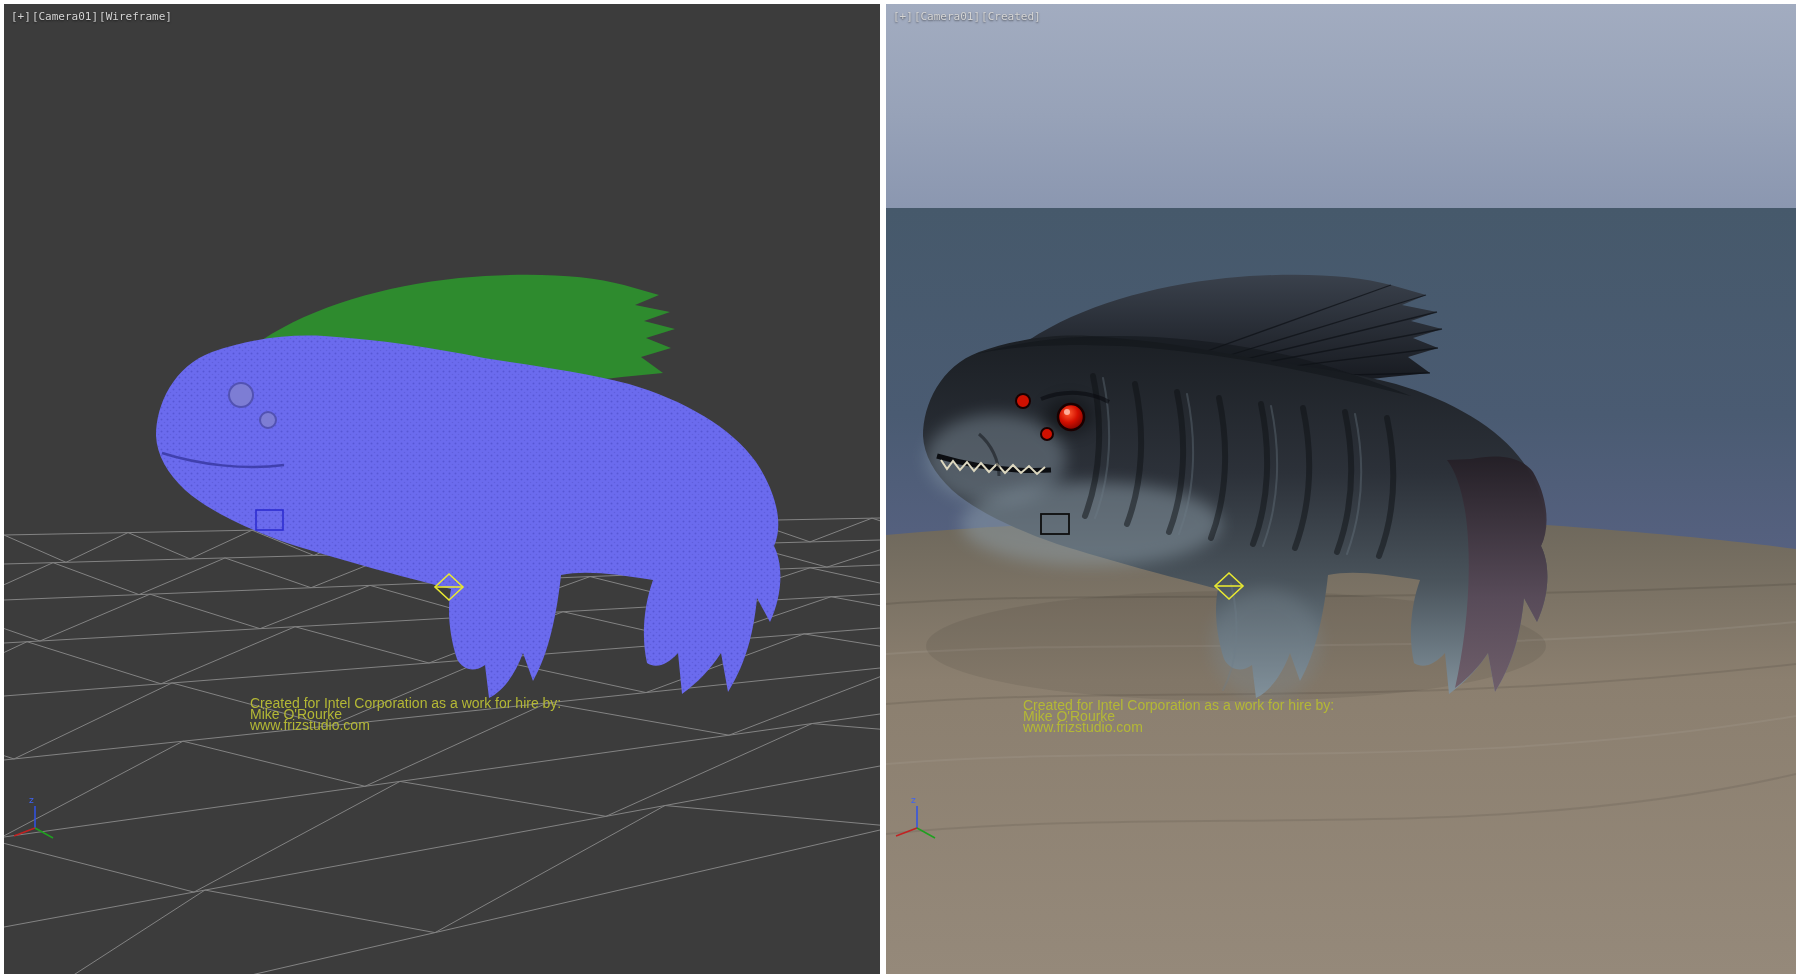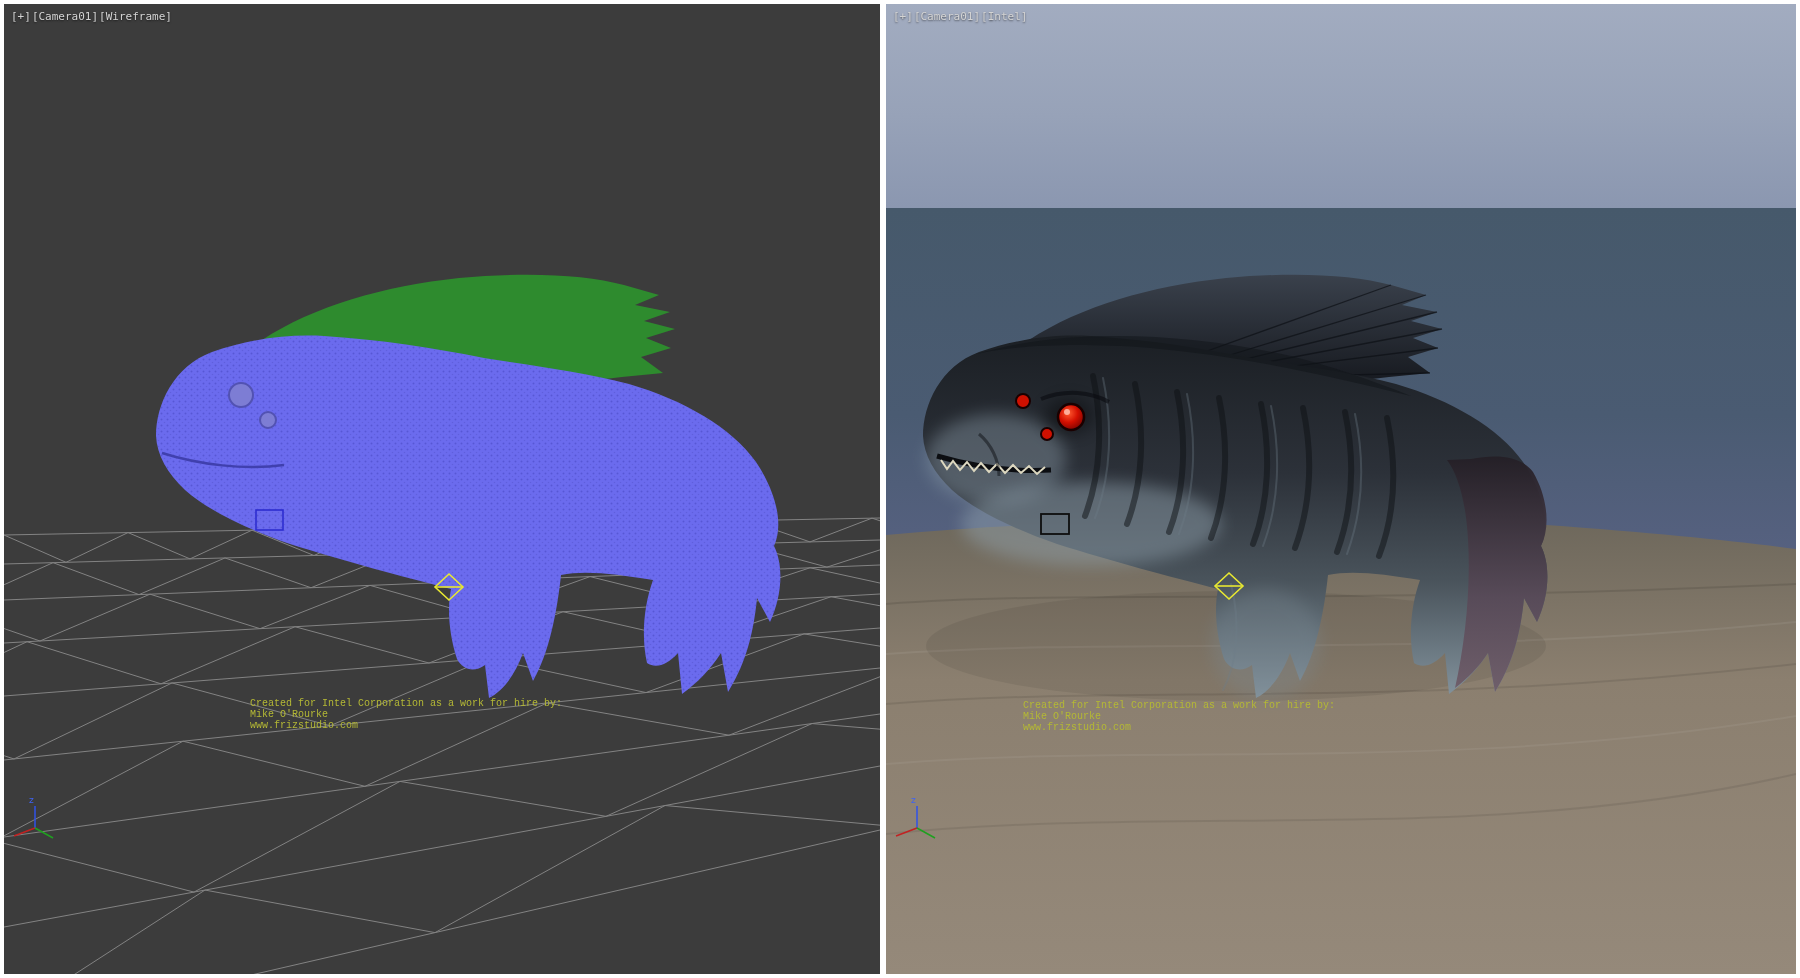--- a/index.html
+++ b/index.html
@@ -6,22 +6,22 @@
   body{width:1800px;height:978px;overflow:hidden;font-family:"DejaVu Sans",sans-serif;}
   .stage{display:flex;gap:6px;padding:4px;box-sizing:border-box;width:1800px;height:978px;background:#ffffff;}
   .viewport{position:relative;overflow:hidden;flex:0 0 auto;height:970px;}
   .viewport.left{width:876px;background:var(--viewport-bg,#3c3c3c);}
   .viewport.right{width:910px;background:#8e99b2;}
   .scene{position:absolute;inset:0;width:100%;height:100%;display:block;}
   .vp-label{position:absolute;top:6px;left:7px;z-index:6;display:flex;gap:1px;
     font:11px "DejaVu Sans Mono",monospace;color:var(--label-gray,#d4d4d4);
     text-shadow:0 1px 2px rgba(0,0,0,.55);cursor:default;}
   .vp-label span{cursor:pointer;}
-  .credit{position:absolute;z-index:5;font-size:10px;line-height:11px;white-space:nowrap;
-    color:var(--credit-yellow,#b4b835);font-family:Liberation Mono, monospace;}
+  .credit{position:absolute;z-index:5;font-size:14px;line-height:11px;white-space:nowrap;
+    color:var(--credit-yellow,#b4b835);font-family:Liberation Sans, sans-serif;}
   .viewport.left .credit{left:246px;top:694px;}
   .viewport.right .credit{left:137px;top:696px;}
   .axis{position:absolute;left:5px;top:788px;z-index:6;}
   #grid-lines line,#grid-lines polyline{stroke:var(--grid-gray,#8f8f8f);stroke-width:1;fill:none;}
   #grid-lines{opacity:.85;}
 </style>
 </head>
 <body>
 
 <svg width="0" height="0" style="position:absolute" aria-hidden="true">
@@ -222,21 +222,21 @@
         <g stroke="var(--helper-yellow,#e8e832)" fill="none" stroke-width="1.6">
           <polygon points="343,569 357,582 343,595 329,582"></polygon>
           <line x1="329" y1="582" x2="357" y2="582"></line>
         </g>
       </g>
     </svg>
 
     <div class="vp-label">
       <span>[+]</span>
       <span>[Camera01]</span>
-      <span>[Intel]</span>
+      <span>[Created]</span>
     </div>
 
     <div class="credit">
       <div>Created for Intel Corporation as a work for hire by:</div>
       <div>Mike O'Rourke</div>
       <div>www.frizstudio.com</div>
     </div>
 
     <svg class="axis" width="56" height="54">
       <text x="20" y="11" font-size="9" fill="#3f64f2">z</text>

